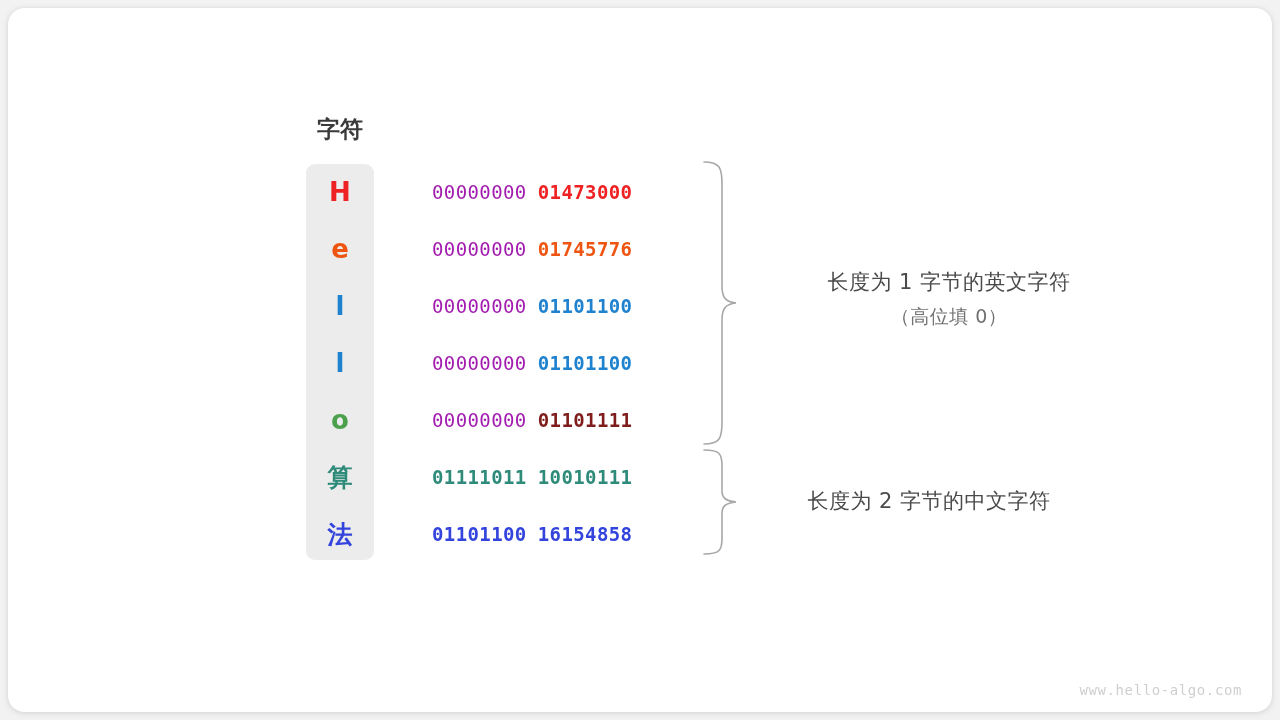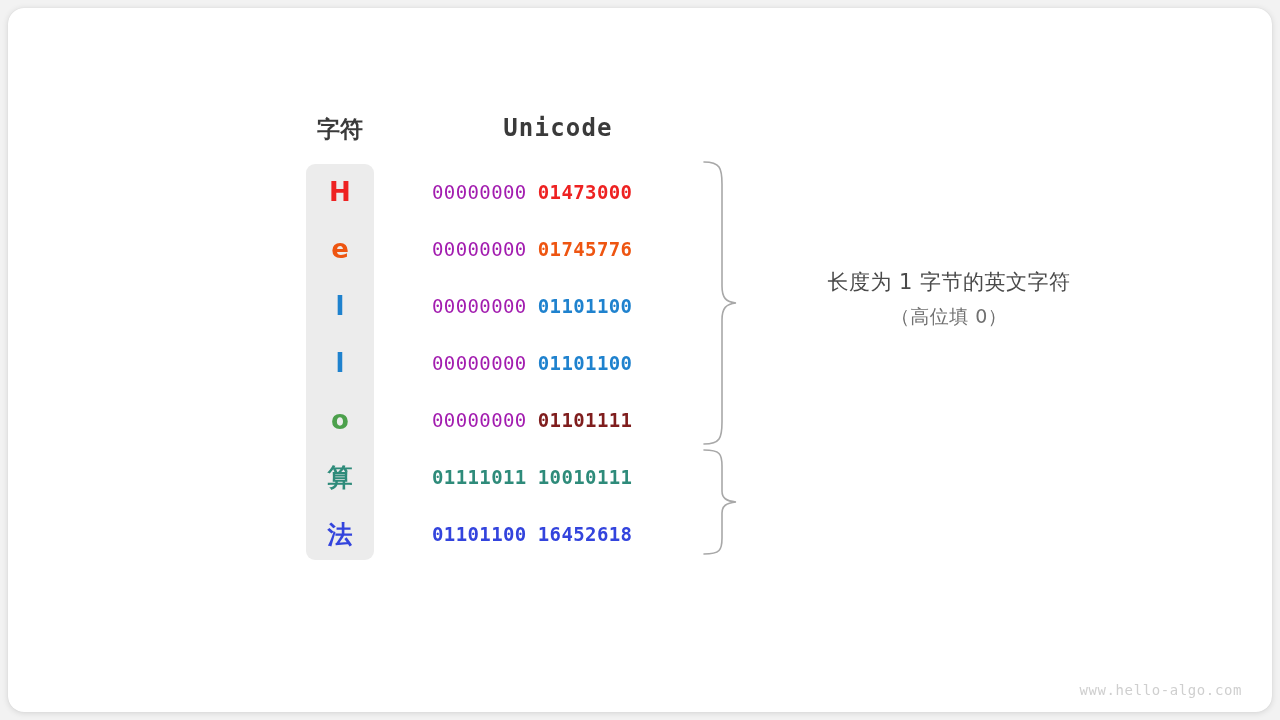--- a/index.html
+++ b/index.html
@@ -155,52 +155,54 @@
   }
 </style>
 </head>
 <body>
 
 <div id="card"></div>
 
 <div id="stage">
 
   <div class="col-header" id="header-char">字符</div>
-  <div class="col-header" id="header-unicode">Unicode</div>
 
   <div id="char-panel"></div>
 
   <div id="rows-host">
       <div class="char-cell" style="top: 164px; color: rgb(238, 34, 34);">H</div>
       <div class="bin-row" style="top: 164px;"><span class="byte pad">00000000</span><span class="byte-gap"></span><span class="byte" style="color: rgb(238, 34, 34);">01473000</span></div>
       <div class="char-cell" style="top: 221px; color: rgb(238, 85, 17);">e</div>
       <div class="bin-row" style="top: 221px;"><span class="byte pad">00000000</span><span class="byte-gap"></span><span class="byte" style="color: rgb(238, 85, 17);">01745776</span></div>
       <div class="char-cell" style="top: 278px; color: rgb(31, 130, 206);">l</div>
       <div class="bin-row" style="top: 278px;"><span class="byte pad">00000000</span><span class="byte-gap"></span><span class="byte" style="color: rgb(31, 130, 206);">01101100</span></div>
       <div class="char-cell" style="top: 335px; color: rgb(31, 130, 206);">l</div>
       <div class="bin-row" style="top: 335px;"><span class="byte pad">00000000</span><span class="byte-gap"></span><span class="byte" style="color: rgb(31, 130, 206);">01101100</span></div>
       <div class="char-cell" style="top: 392px; color: rgb(76, 160, 76);">o</div>
       <div class="bin-row" style="top: 392px;"><span class="byte pad">00000000</span><span class="byte-gap"></span><span class="byte" style="color: #7f1d1d;">01101111</span></div>
       <div class="char-cell cjk" style="top: 449px; color: rgb(46, 139, 122);">算</div>
       <div class="bin-row" style="top: 449px;"><span class="byte" style="color: rgb(46, 139, 122);">01111011</span><span class="byte-gap"></span><span class="byte" style="color: rgb(46, 139, 122);">10010111</span></div>
       <div class="char-cell cjk" style="top: 506px; color: rgb(51, 68, 221);">法</div>
-      <div class="bin-row" style="top: 506px;"><span class="byte" style="color: rgb(51, 68, 221);">01101100</span><span class="byte-gap"></span><span class="byte" style="color: rgb(51, 68, 221);">16452618</span></div>
+      <div class="bin-row" style="top: 506px;"><span class="byte" style="color: rgb(51, 68, 221);">01101100</span><span class="byte-gap"></span><span class="byte" style="color: rgb(51, 68, 221);">16154858</span></div>
     </div>
 
   <svg class="brace" id="brace-top" width="44" height="290" viewBox="0 0 44 290" fill="none">
     <path d="M4 4 C 20 4, 22 10, 22 26 L 22 128 C 22 140, 26 144, 36 145
              C 26 146, 22 150, 22 162 L 22 264 C 22 280, 20 286, 4 286" stroke="#a8a8a8" stroke-width="1.6" fill="none" stroke-linecap="round"></path>
   </svg>
 
   <svg class="brace" id="brace-bot" width="44" height="112" viewBox="0 0 44 112" fill="none">
     <path d="M4 4 C 20 4, 22 8, 22 20 L 22 45 C 22 52, 26 55, 36 56
              C 26 57, 22 60, 22 67 L 22 92 C 22 104, 20 108, 4 108" stroke="#a8a8a8" stroke-width="1.6" fill="none" stroke-linecap="round"></path>
   </svg>
 
   <div class="annotation" id="annotation-ascii">
     <div class="line1">长度为 1 字节的英文字符</div>
     <div class="line2">（高位填 0）</div>
   </div>
 
+  <div class="annotation" id="annotation-cjk">
+    <div class="line1">长度为 2 字节的中文字符</div>
+  </div>
 
   <div id="watermark">www.hello-algo.com</div>
 
 </div>
 
 </body></html>

